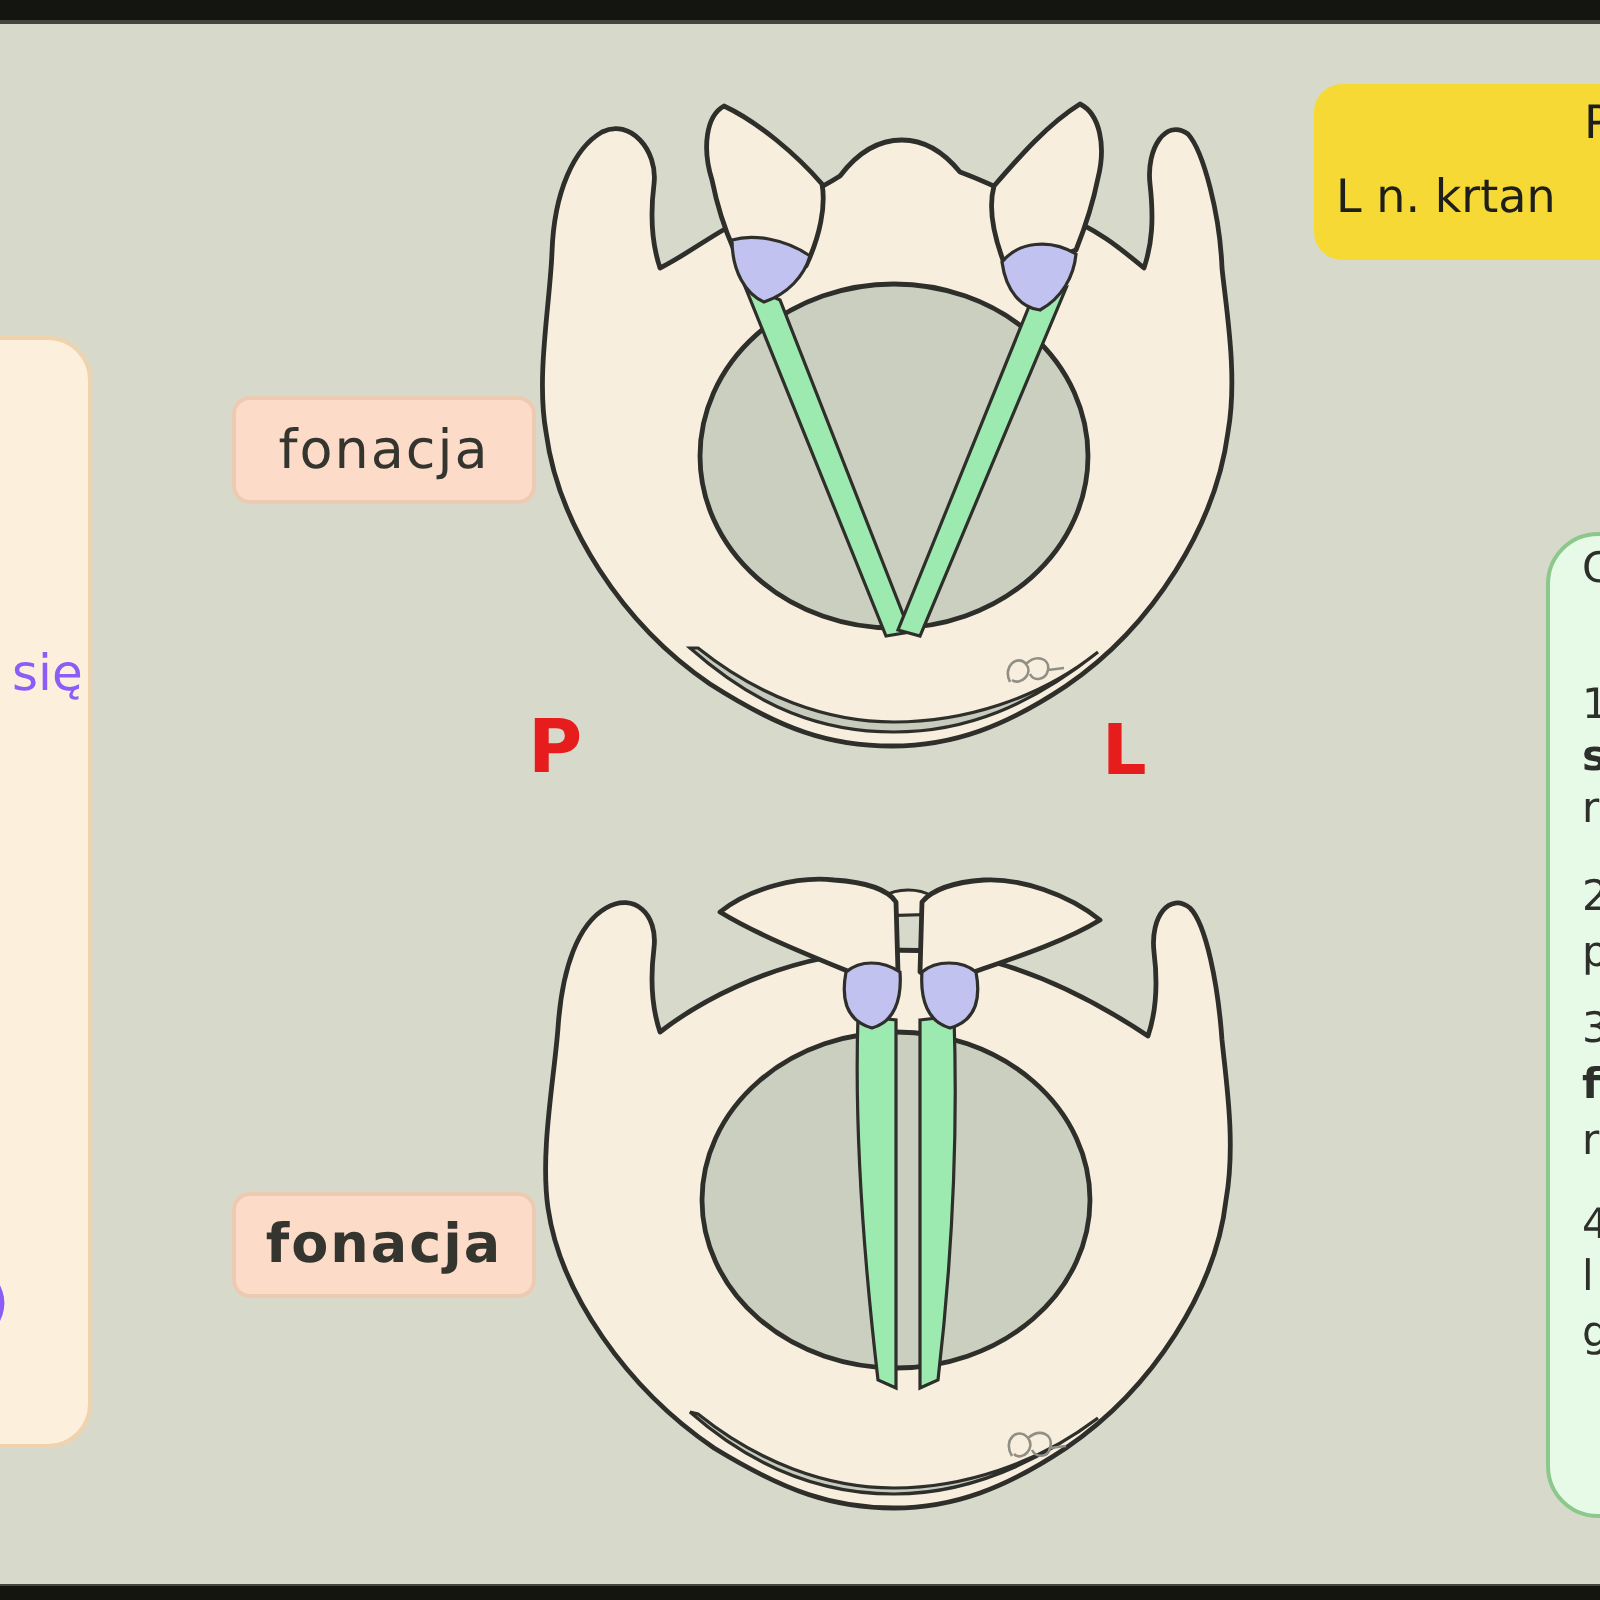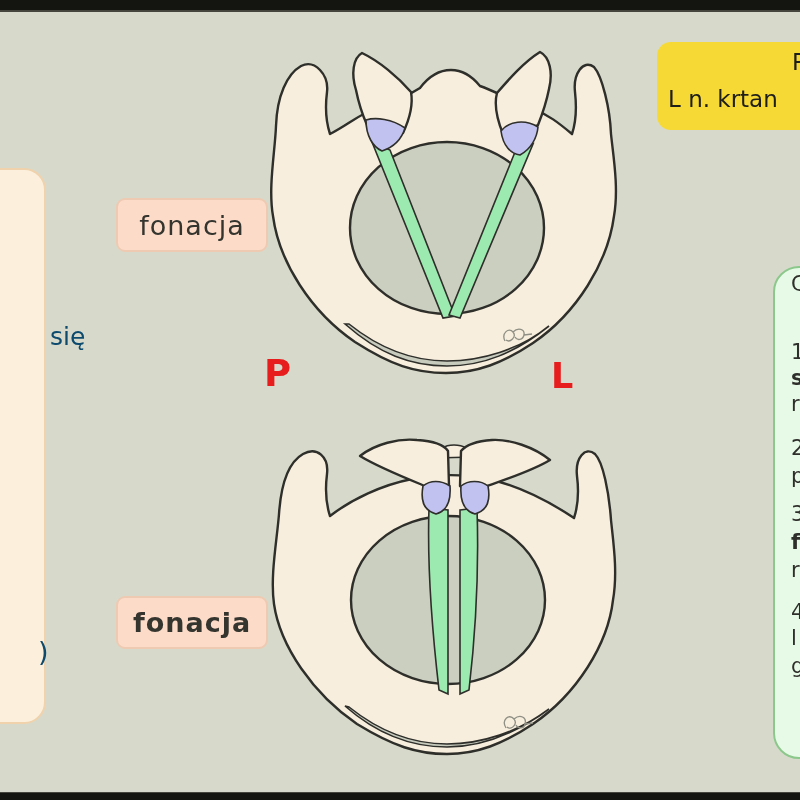--- a/index.html
+++ b/index.html
@@ -21,21 +21,21 @@
   .tag.phonation{left:116px;top:596px;height:49px;font-weight:bold;}
   .marker{position:absolute;font-weight:bold;color:#e71d1d;}
   .marker.p{left:264px;top:352px;font-size:37px;}
   .marker.l{left:551px;top:356px;font-size:35px;}
   .note-yellow{position:absolute;left:657px;top:42px;width:170px;height:88px;background:#f6d935;border-radius:14px;}
   .note-yellow span{position:absolute;font-size:23px;color:#1e1e1b;white-space:nowrap;}
   .note-yellow .l1{left:135px;top:7px;}
   .note-yellow .l2{left:11px;top:44px;text-align:center;}
   .note-peach{position:absolute;left:-30px;top:168px;width:72px;height:552px;background:#fcf0dd;
               border:2px solid #f0d2ac;border-radius:0 22px 22px 0;}
-  .note-peach span{position:absolute;color:#0c4a6e;white-space:nowrap;margin-left:44px;}
+  .note-peach span{position:absolute;color:#8b5cf6;white-space:nowrap;}
   .note-peach .f0{left:34px;top:152px;font-size:25px;}
   .note-peach .f1{left:22px;top:466px;font-size:27px;}
   .note-green{position:absolute;left:773px;top:266px;width:60px;height:489px;background:#e7fae7;
               border:2px solid #8cc88c;border-radius:26px 0 0 26px;}
   .note-green span{position:absolute;left:16px;font-size:21px;color:#2e2e2a;white-space:nowrap;}
   .note-green .bold{font-weight:bold;}
   .g0{top:4px;font-size:23px;} .g1{top:72px;} .g2{top:98px;} .g3{top:124px;}
   .g4{top:168px;} .g5{top:196px;} .g6{top:234px;} .g7{top:262px;}
   .g8{top:290px;} .g9{top:332px;} .g10{top:358px;} .g11{top:386px;}
 </style>

